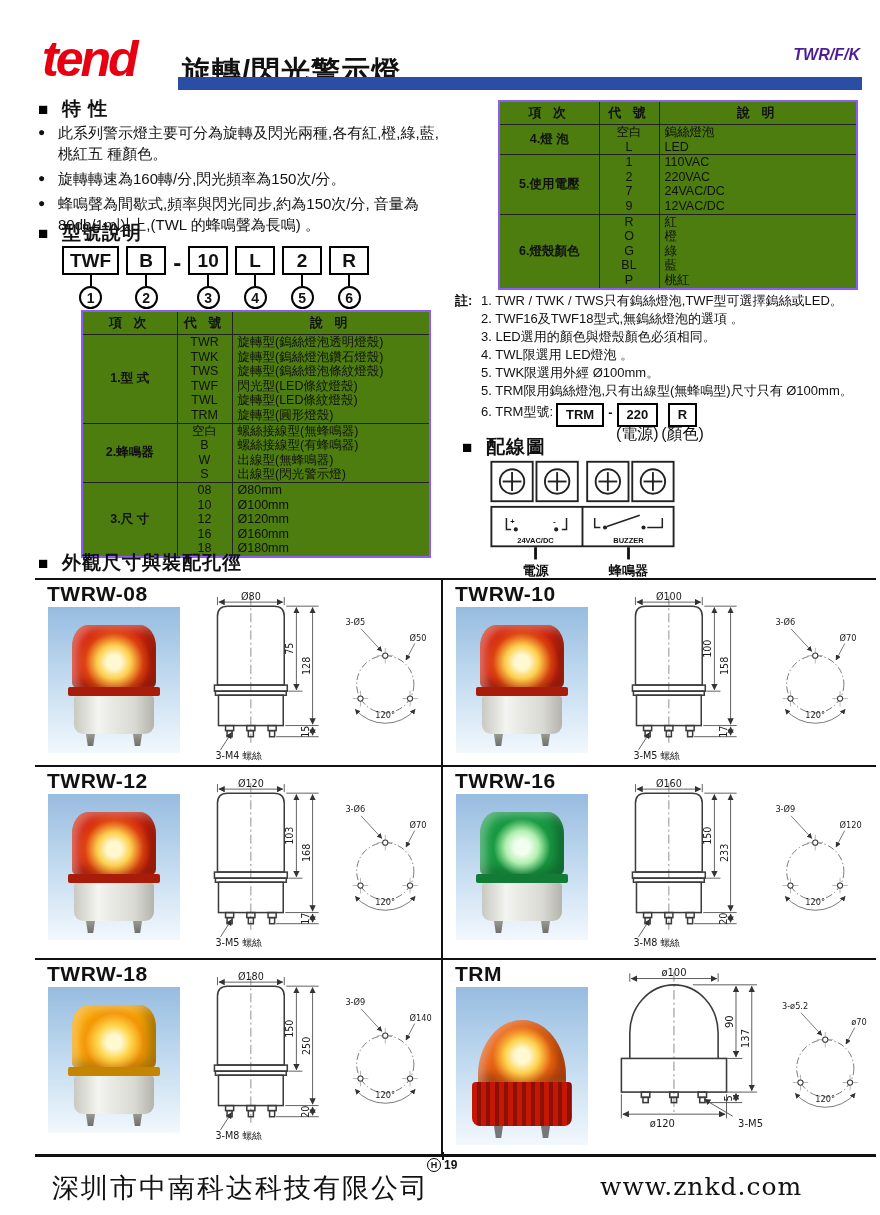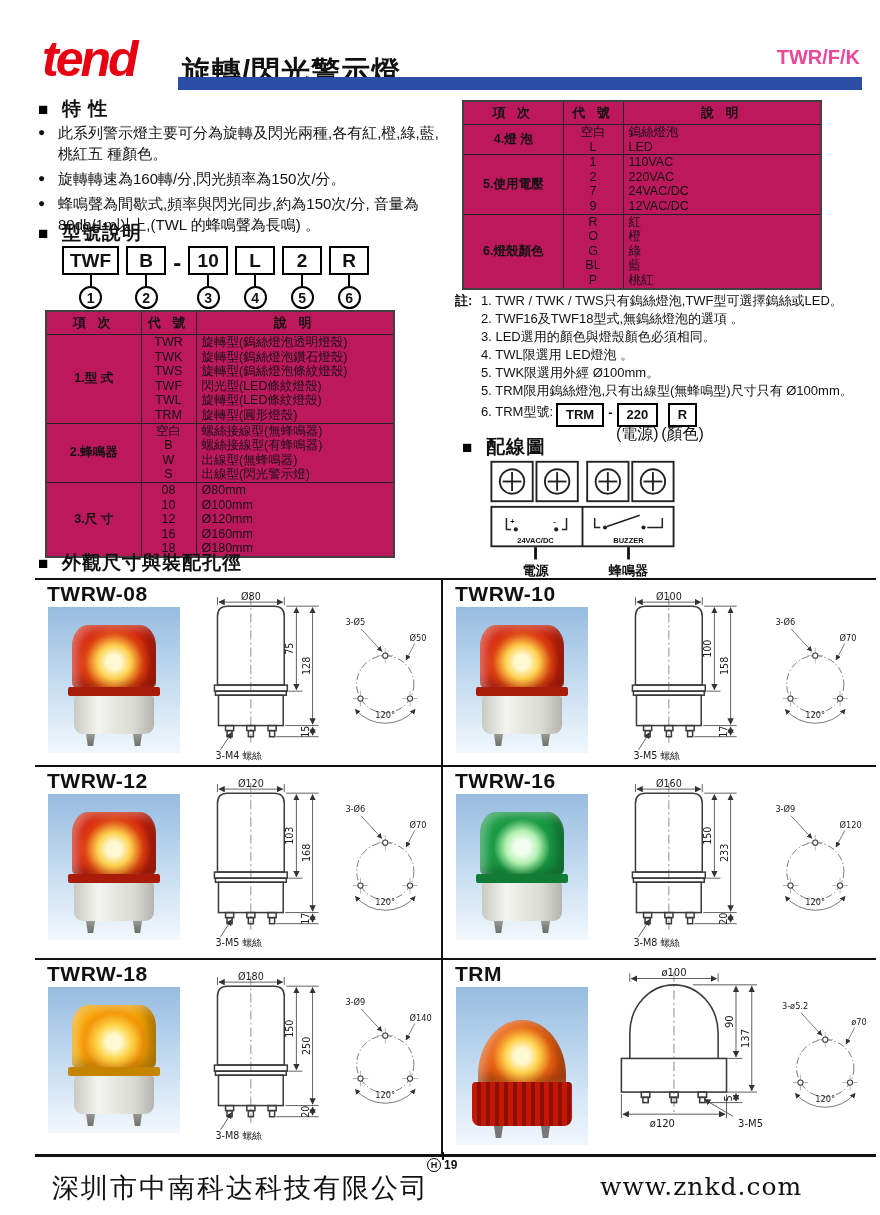--- a/index.html
+++ b/index.html
@@ -5,38 +5,38 @@
   * { margin:0; padding:0; box-sizing:border-box; }
   html,body { background:#888; }
   .page {
     position:relative; width:880px; height:1215px; margin:0 auto;
     background:#fff; overflow:hidden;
     font-family:"Liberation Sans","DejaVu Sans",sans-serif; color:#111;
   }
   
   .logo { position:absolute; left:42px; top:34px; font-size:50px; font-weight:bold; font-style:italic; color:#e60012; letter-spacing:-3px; line-height:1; }
   .doc-title { position:absolute; left:182px; top:40px; font-size:29px; font-weight:bold; letter-spacing:1px;margin-top:12px; }
-  .series { position:absolute; right:20px; top:46px; font-size:20px; font-weight:bold; color:#ec4899; }
+  .series { position:absolute; right:20px; top:46px; font-size:16px; font-weight:bold; color:#4c1d95; font-style:italic; }
   .bluebar { position:absolute; left:178px; top:77px; width:684px; height:13px; background:#2b4da5; }
   
   .sec-head { position:absolute; display:flex; align-items:center; gap:7px; font-size:19px; font-weight:bold; letter-spacing:1px; }
   .sq { width:17px; height:17px; font-size:17px; line-height:17px; color:#000; overflow:hidden; }
   
   .features { position:absolute; left:38px; top:122px; width:404px; }
   .feat-item { display:flex; gap:8px; font-size:15px; line-height:21px; margin-bottom:4px; }
   .bullet { flex:0 0 12px; font-size:12px; line-height:21px; }
   
   .mc-row { position:absolute; left:62px; top:246px; display:flex; align-items:flex-start; }
   .mc-part { display:flex; flex-direction:column; align-items:center; margin-right:7px; }
   .mc-box { min-width:40px; height:29px; border:2.5px solid #000; font-size:19px; font-weight:bold; display:flex; align-items:center; justify-content:center; padding:0 6px; background:#fff; }
   .mc-stem { width:2px; height:11px; background:#000; }
   .mc-circ { width:23px; height:23px; border:2px solid #000; border-radius:50%; font-size:14px; font-weight:bold; display:flex; align-items:center; justify-content:center; }
   .mc-dash { font-size:24px; font-weight:bold; margin:2px 7px 0 0; line-height:29px; }
   
-  table.spec { border-collapse:collapse; background:#be185d; border:2px solid #404040; font-size:12.5px; }
+  table.spec { border-collapse:collapse; background:#4d7c0f; border:2px solid #8b5cf6; font-size:12.5px;margin-left:36px; }
   table.spec th { border:1px solid #222; font-weight:bold; font-size:13px; padding:2px 4px; letter-spacing:4px; }
   table.spec td { padding:0 5px; line-height:14.6px; }
   td.item { border-right:1px solid #222; text-align:center; font-weight:bold; }
   td.code { border-right:1px solid #222; text-align:center; }
   tr.gs td { border-top:1px solid #222; }
   .t1 { position:absolute; left:45px; top:310px; width:350px; }
   .t2 { position:absolute; left:462px; top:100px; width:360px; }
   .t1 .item{width:95px;} .t1 .code{width:55px;}
   .t2 .item{width:100px;} .t2 .code{width:60px;}
   

